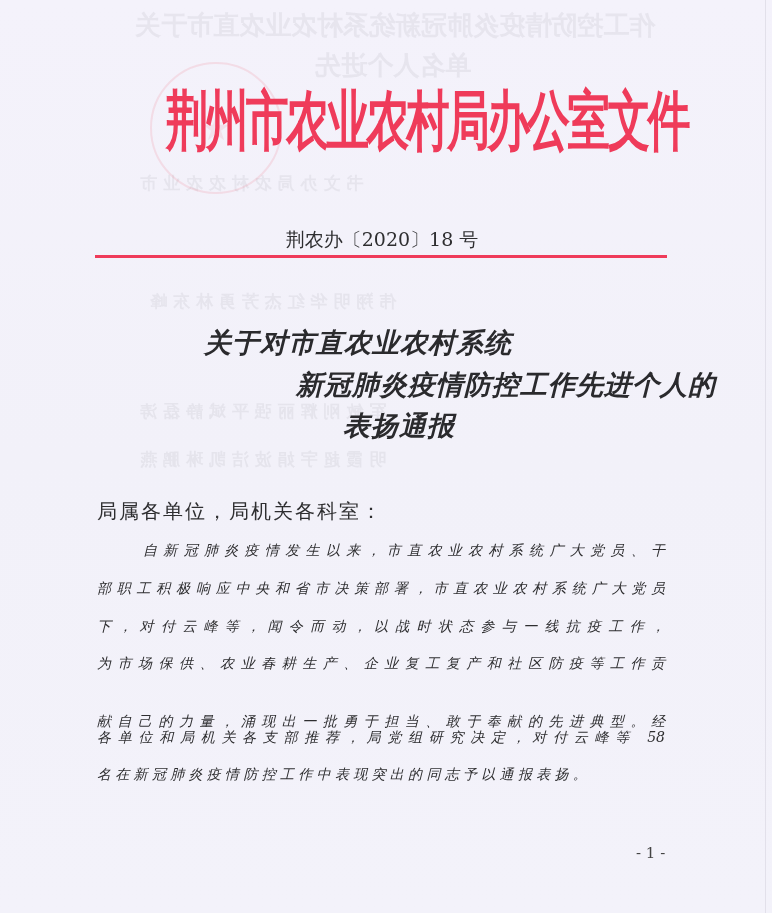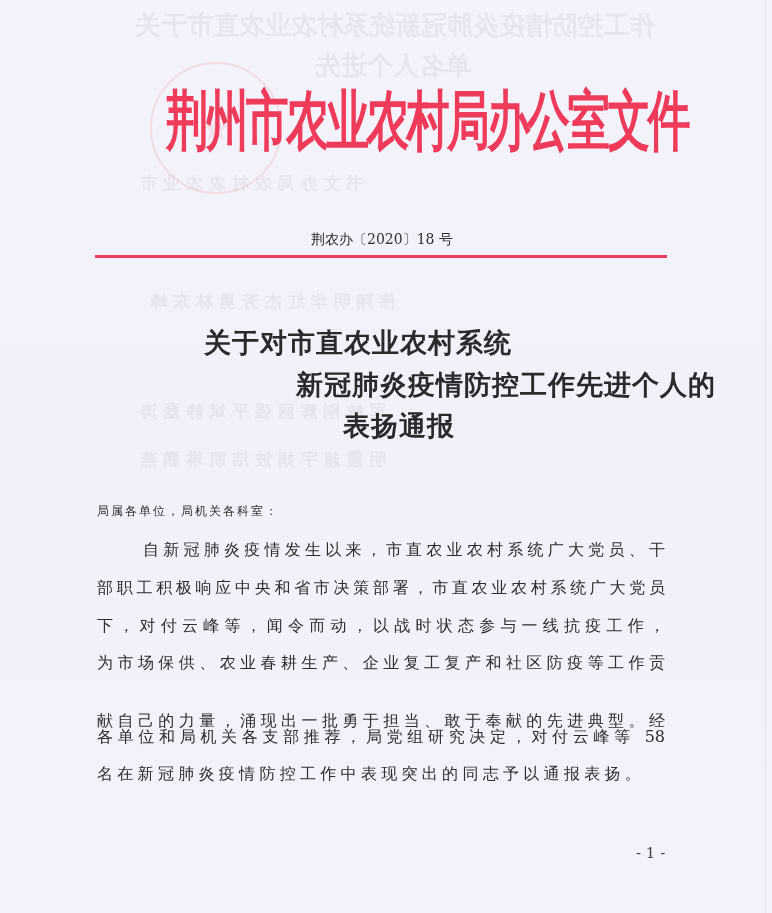--- a/index.html
+++ b/index.html
@@ -66,21 +66,21 @@
       letter-spacing: -3px;
       transform: scaleX(0.82) scaleY(1.25);
       transform-origin: center center;
       white-space: nowrap;
     }
     .doc-number {
       position: absolute;
       left: 0; width: 772px;
       top: 226px;
       text-align: center;
-      font-size: 14px;
+      font-size: 19px;
       line-height: 26px;
       color: #2e2e30;
       padding-left: 0px;
       box-sizing: border-box;
     }
     .doc-number span { display: inline-block; margin-left: -8px; }
     .red-rule {
       position: absolute;
       left: 95px; top: 255px;
       width: 572px; height: 3px;
@@ -90,43 +90,45 @@
       position: absolute;
       left: 0; width: 716px;
       text-align: center;
       font-family: "DejaVu Serif", "Liberation Serif", serif;
       font-weight: bold;
       font-size: 27px;
       line-height: 32px;
       color: #2a2a2d;
       letter-spacing: 1px;
       white-space: nowrap;
+      font-style: italic;
     }
     .title.l1 { top: 327px; }
     .title.l2 { top: 369px; text-align: right; }
     .title.l3 { top: 410px; margin-left: 41px; }
     .salutation {
       position: absolute;
       left: 97px; top: 497px;
-      font-size: 12px;
+      font-size: 20px;
       line-height: 28px;
       letter-spacing: 2px;
       color: #2e2e30;
       white-space: nowrap;
     }
     .body-line {
       position: absolute;
       left: 97px;
       width: 568px;
-      font-size: 16px;
+      font-size: 14px;
       line-height: 28px;
       color: #2e2e30;
       white-space: nowrap;
       text-align: justify;
       text-align-last: justify;
+      font-style: italic;
     }
     .body-line.indent { left: 143px; width: 522px; }
     .body-line.last { text-align-last: left; letter-spacing: 4.3px; }
     .page-number {
       position: absolute;
       left: 636px; top: 843px;
       font-size: 15px;
       line-height: 20px;
       color: #444;
       white-space: nowrap;

